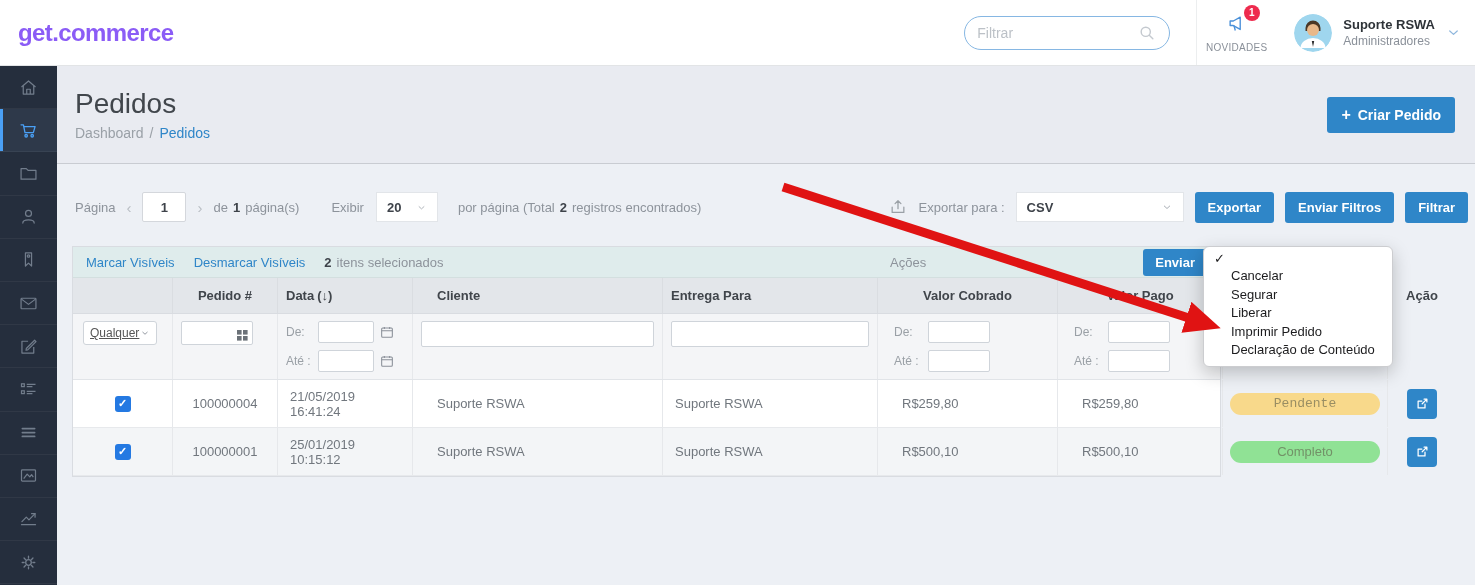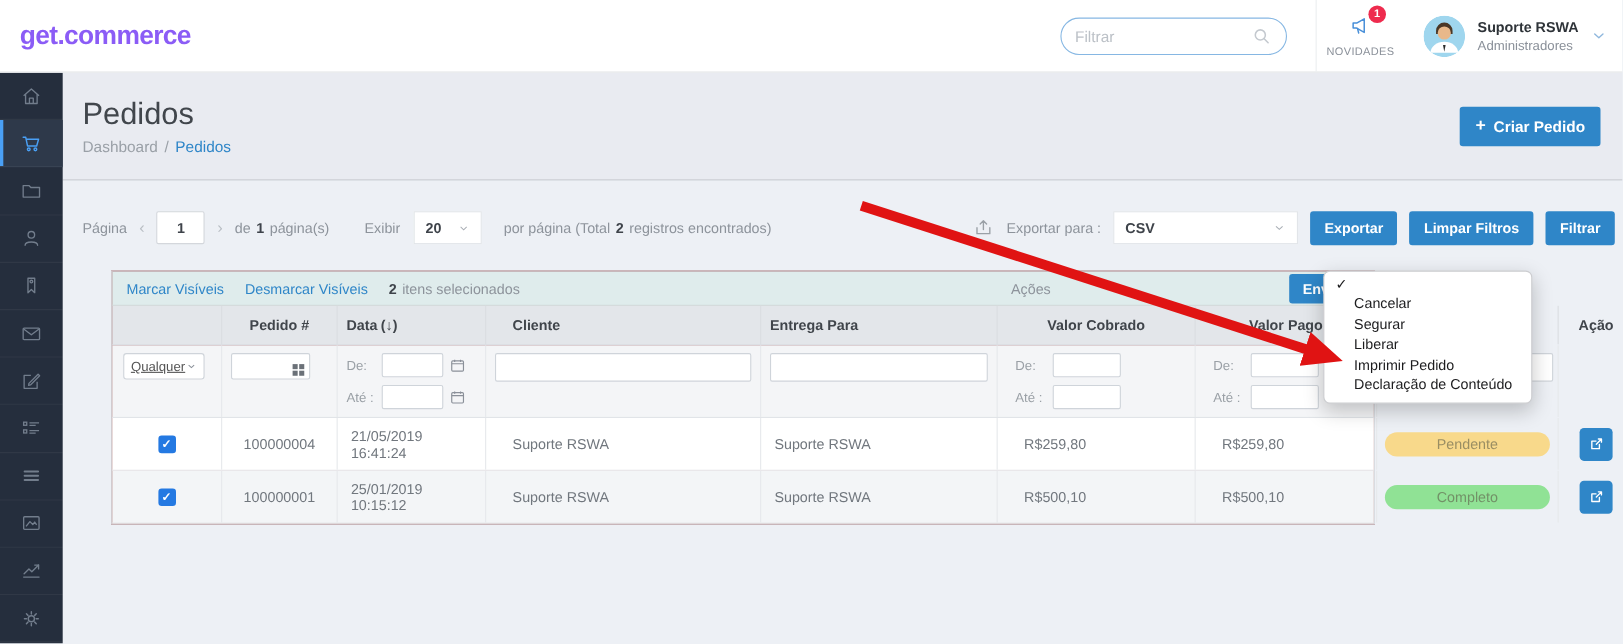--- a/index.html
+++ b/index.html
@@ -64,21 +64,21 @@
   .selbox { background:#fff; border:1px solid #e2e5e9; height:30px; display:flex; align-items:center;
           justify-content:space-between; padding:0 10px; font-size:13px; font-weight:bold; color:#3e434a; cursor:pointer; }
   .selbox.exibir { width:62px; margin:0 3px; }
   .grp { display:flex; align-items:center; gap:5px; }
   .pageright { display:flex; align-items:center; gap:11px; }
   .explabel { font-size:13px; color:#8d939b; }
   .csvbox { width:168px; }
   .btn.sm { padding:8px 13px; }
 
   
-  .table { margin:22px 7px 0 44px; width:1149px; border:1px solid #d9dce1; background:#7f1d1d; }
+  .table { margin:22px 7px 0 15px; width:1149px; border:1px solid #d9dce1; background:#c4b5fd; }
   .t-toolbar { height:31px; background:#dfecec; display:flex; align-items:center; padding:0 13px;
           gap:19px; font-size:13px; border-bottom:1px solid #d3dfdf; }
   .link { color:#2f86c8; cursor:pointer; }
   .muted { color:#8d939b; }
   .t-toolbar .right { margin-left:auto; display:flex; align-items:center; gap:8px; }
   .spacer200 { width:201px; }
   .btn.enviar { padding:6px 12px; }
 
   .grid { display:grid; grid-template-columns:100px 105px 135px 250px 215px 180px 165px 165px 68px; }
   .thead { background:#e3e6ea; height:36px; font-size:13px; font-weight:bold; color:#40454b;
@@ -337,21 +337,21 @@
         </svg>
       </span>
       <span class="explabel">Exportar para :</span>
       <span class="selbox csvbox">
         <span>CSV</span>
         <svg class="icn" width="12" height="12" viewBox="0 0 24 24" fill="none" stroke="#a9aeb5" stroke-width="2">
             <path d="M6 9.5 L12 15 L18 9.5"></path>
           </svg>
       </span>
       <button class="btn sm">Exportar</button>
-      <button class="btn sm">Limpar Filtros</button>
+      <button class="btn sm">Enviar Filtros</button>
       <button class="btn sm">Filtrar</button>
     </div>
   </div>
 
   <div class="table">
 
     <div class="t-toolbar">
       <span class="link">Marcar Visíveis</span>
       <span class="link">Desmarcar Visíveis</span>
       <span class="grp">
@@ -458,21 +458,21 @@
       <div class="td center">
           <span class="cb">✓</span>
         </div>
       <div class="td center">100000004</div>
       <div class="td">21/05/2019 16:41:24</div>
       <div class="td pl24">Suporte RSWA</div>
       <div class="td">Suporte RSWA</div>
       <div class="td pl24">R$259,80</div>
       <div class="td pl24">R$259,80</div>
       <div class="td center">
-          <span class="pill" style="background-color: rgb(248, 217, 139);">Pendente</span>
+          <span class="pill" style="background-color: rgb(248, 217, 139); font-family: Liberation Mono, monospace;">Pendente</span>
         </div>
       <div class="td center">
         <button class="act">
           <svg class="icn" width="15" height="15" viewBox="0 0 24 24" fill="none" stroke="#ffffff" stroke-width="2" stroke-linejoin="round" stroke-linecap="round">
             <path d="M14.5 5 H19 V9.5 M18.6 5.4 L11.5 12.5"></path>
               <path d="M16 13 V19 H5 V8 H11"></path>
           </svg>
         </button>
       </div>
     </div>

